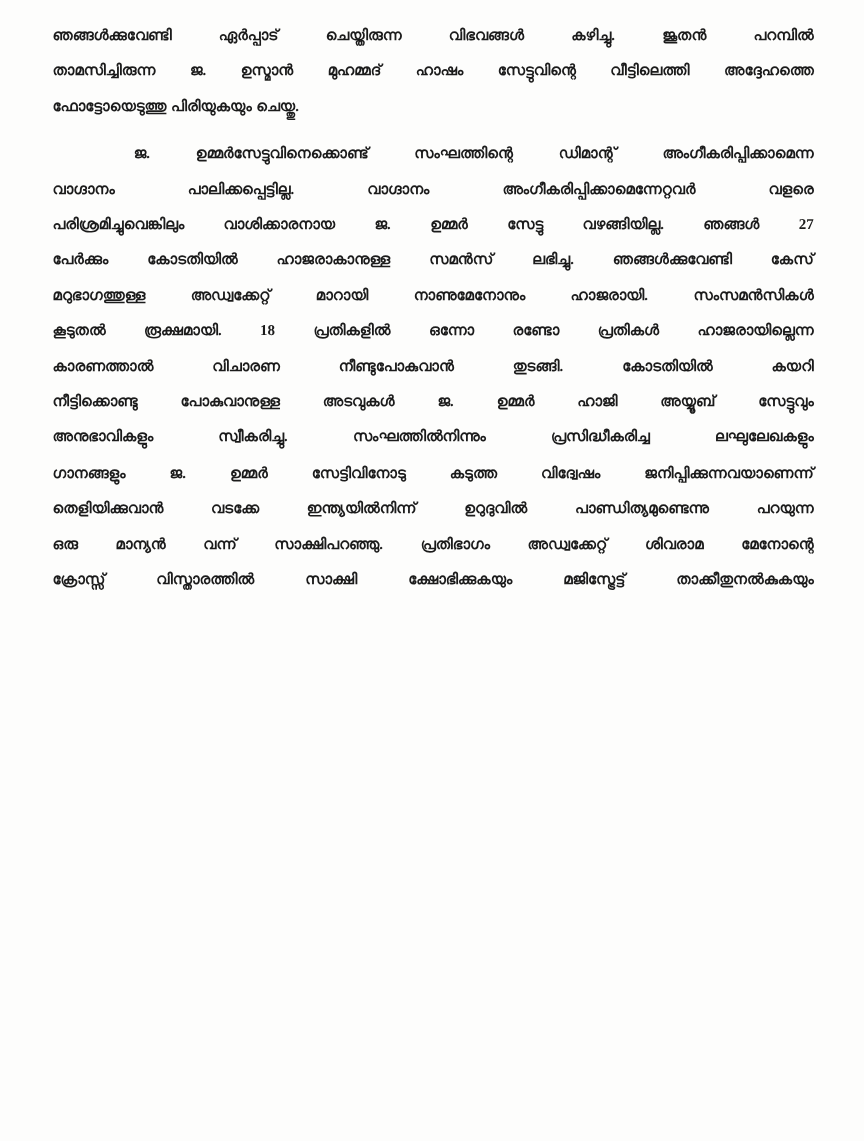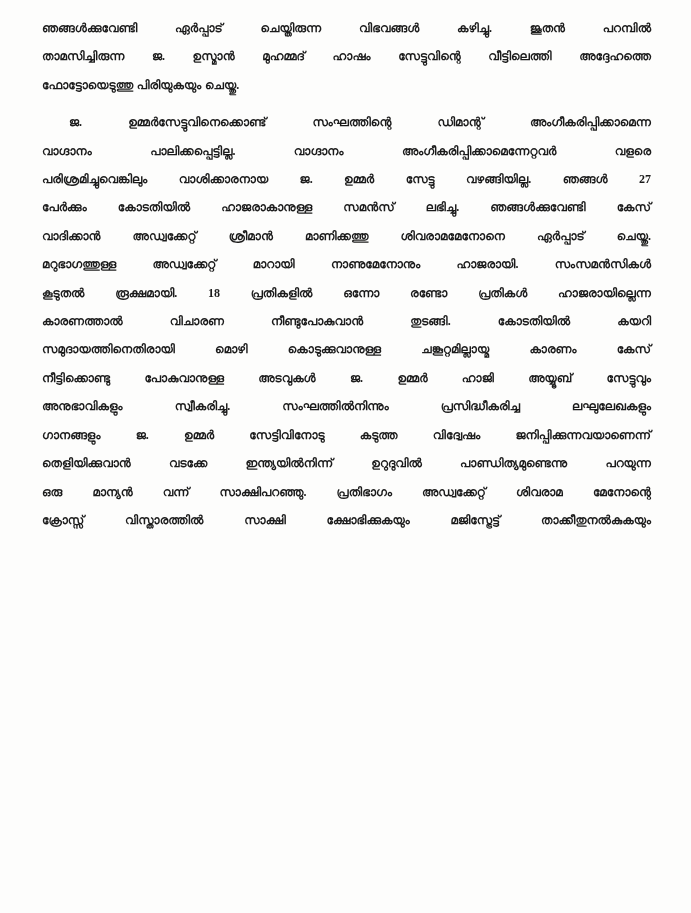--- a/index.html
+++ b/index.html
@@ -21,43 +21,41 @@
   }
   p.para { margin: 0; padding: 0; }
   p.para + p.para { margin-top: 9px; }
   .line {
     line-height: 28.4px;
     text-align: justify;
     text-align-last: justify;
     word-spacing: 0.05em;
   }
   .endline { text-align-last: left; }
-  .indent { text-indent: 27px; }
+  .indent { text-indent: 27px; margin-left: 38px; }
 </style>
 </head>
 <body>
 
 <main class="page">
 
   <p class="para">
     <span class="line" style="display:block">ഞങ്ങൾക്കുവേണ്ടി ഏർപ്പാട് ചെയ്തിരുന്ന വിഭവങ്ങൾ കഴിച്ചു.  ജൂതൻ പറമ്പിൽ</span>
     <span class="line" style="display:block">താമസിച്ചിരുന്ന ജ. ഉസ്മാൻ മുഹമ്മദ് ഹാഷം സേട്ടുവിന്റെ വീട്ടിലെത്തി അദ്ദേഹത്തെ</span>
     <span class="line endline" style="display:block">ഫോട്ടോയെടുത്തു പിരിയുകയും ചെയ്തു.</span>
   </p>
 
   <p class="para">
     <span class="line indent" style="display:block">ജ. ഉമ്മർസേട്ടുവിനെക്കൊണ്ട് സംഘത്തിന്റെ ഡിമാന്റ് അംഗീകരിപ്പിക്കാമെന്ന</span>
     <span class="line" style="display:block">വാഗ്ദാനം പാലിക്കപ്പെട്ടില്ല.  വാഗ്ദാനം അംഗീകരിപ്പിക്കാമെന്നേറ്റവർ വളരെ</span>
     <span class="line" style="display:block">പരിശ്രമിച്ചുവെങ്കിലും വാശിക്കാരനായ ജ. ഉമ്മർ സേട്ടു വഴങ്ങിയില്ല.  ഞങ്ങൾ 27</span>
     <span class="line" style="display:block">പേർക്കും കോടതിയിൽ ഹാജരാകാനുള്ള സമൻസ് ലഭിച്ചു.  ഞങ്ങൾക്കുവേണ്ടി കേസ്</span>
-    <span class="line" style="display:block">വാദിക്കാൻ അഡ്വക്കേറ്റ് ശ്രീമാൻ മാണിക്കത്തു ശിവരാമമേനോനെ ഏർപ്പാട് ചെയ്തു.</span>
     <span class="line" style="display:block">മറുഭാഗത്തുള്ള അഡ്വക്കേറ്റ് മാറായി നാണുമേനോനും ഹാജരായി.  സംസമൻസികൾ</span>
     <span class="line" style="display:block">കൂടുതൽ രൂക്ഷമായി.  18 പ്രതികളിൽ ഒന്നോ രണ്ടോ പ്രതികൾ ഹാജരായില്ലെന്ന</span>
     <span class="line" style="display:block">കാരണത്താൽ വിചാരണ നീണ്ടുപോകുവാൻ തുടങ്ങി.  കോടതിയിൽ കയറി</span>
-    <span class="line" style="display:block">സമുദായത്തിനെതിരായി മൊഴി കൊടുക്കുവാനുള്ള ചങ്കൂറ്റമില്ലായ്മ കാരണം കേസ്</span>
     <span class="line" style="display:block">നീട്ടിക്കൊണ്ടു പോകുവാനുള്ള അടവുകൾ ജ. ഉമ്മർ ഹാജി അയ്യൂബ് സേട്ടുവും</span>
     <span class="line" style="display:block">അനുഭാവികളും സ്വീകരിച്ചു.  സംഘത്തിൽനിന്നും പ്രസിദ്ധീകരിച്ച ലഘുലേഖകളും</span>
     <span class="line" style="display:block">ഗാനങ്ങളും ജ. ഉമ്മർ സേട്ടിവിനോടു കടുത്ത വിദ്വേഷം ജനിപ്പിക്കുന്നവയാണെന്ന്</span>
     <span class="line" style="display:block">തെളിയിക്കുവാൻ വടക്കേ ഇന്ത്യയിൽനിന്ന് ഉറുദുവിൽ പാണ്ഡിത്യമുണ്ടെന്നു പറയുന്ന</span>
     <span class="line" style="display:block">ഒരു മാന്യൻ വന്ന് സാക്ഷിപറഞ്ഞു.  പ്രതിഭാഗം അഡ്വക്കേറ്റ് ശിവരാമ മേനോന്റെ</span>
     <span class="line" style="display:block">ക്രോസ്സ് വിസ്താരത്തിൽ സാക്ഷി ക്ഷോഭിക്കുകയും മജിസ്ട്രേട്ട് താക്കീതുനൽകുകയും</span>
 
   </p>
 
 </main>

